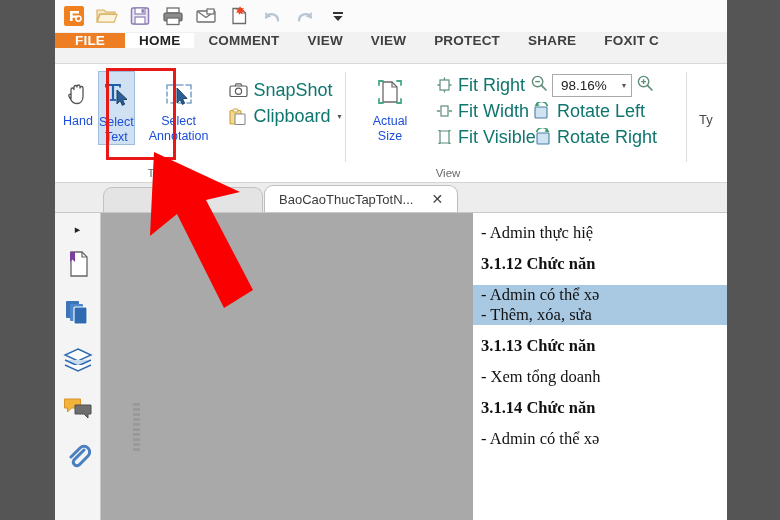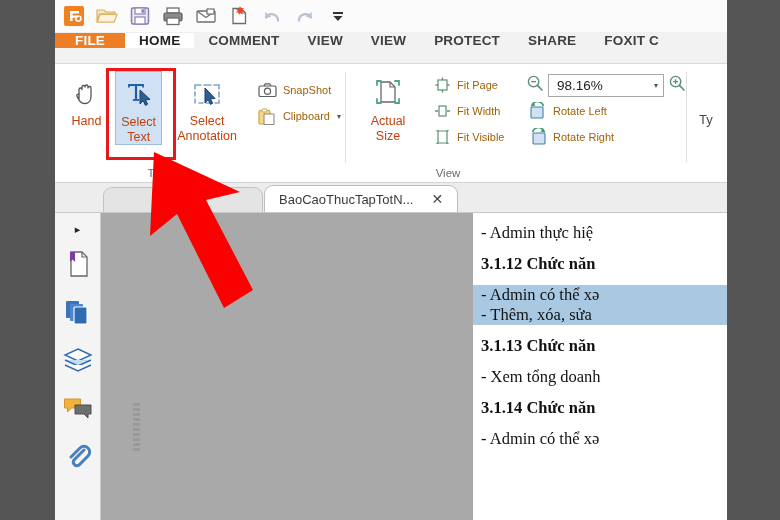--- a/index.html
+++ b/index.html
@@ -68,43 +68,43 @@
   }
   .grp-sep { width: 1px; background: #dedede; margin: 8px 0 20px 0; }
 
   
   .lbtn {
     width: 58px; display: flex; flex-direction: column; align-items: center;
     padding-top: 4px; cursor: default;
   }
   .lbtn .ic { height: 38px; display: flex; align-items: center; justify-content: center; }
   .lbtn .lb {
-    font-size: 12.5px; color: #c2410c; text-align: center; line-height: 14px;
+    font-size: 12.5px; color: #1d4ed8; text-align: center; line-height: 14px;
     margin-top: 1px;
   }
   .lbtn.sel { background: #cfe1f2; border: 1px solid #9dbddc; }
 
   
   #red-box {
     position: absolute; left: 106px; top: 68px; width: 70px; height: 92px;
     border: 3px solid #e81818; pointer-events: none; z-index: 30;
   }
 
   
   .sbtn { display: flex; align-items: center; height: 26px; padding: 0 4px; gap: 5px; }
   .sbtn .ic { width: 20px; display: flex; align-items: center; justify-content: center; }
-  .sbtn .lb { font-size: 11px; color: #a16207; white-space: nowrap; }
+  .sbtn .lb { font-size: 18px; color: #0f766e; white-space: nowrap; }
   .caret { font-size: 8px; color: #555; margin-left: 2px; }
 
   
   .zoombox {
     display: flex; align-items: center; gap: 4px; margin-left: 2px;
   }
   .zoom-field {
-    width: 116px; height: 23px; border: 1px solid #a9a9a9; background: #ffffff;
+    width: 80px; height: 23px; border: 1px solid #a9a9a9; background: #ffffff;
     display: flex; align-items: center; justify-content: space-between;
     padding: 0 5px 0 8px;
   }
   .zoom-field .val { font-size: 13.5px; color: #222; }
 
   
   .ty-grp { padding-left: 12px; }
   .ty-lbl { font-size: 13px; color: #4a4a4a; margin-top: 48px; }
 
   
@@ -330,21 +330,21 @@
 
           <div style="display:flex;flex-direction:column;margin-left:10px;margin-top:1px">
             <div style="display:flex;align-items:center">
               <div class="sbtn" style="width:96px">
                 <div class="ic">
                   <svg width="17" height="16" viewBox="0 0 17 16">
                       <rect x="4" y="3" width="9" height="10" fill="none" stroke="#5d8f78" stroke-width="1.2"></rect>
                       <path d="M8.5 1 v1.4 M8.5 13.6 V15 M2 8 h1.4 M13.6 8 H15" stroke="#5d8f78" stroke-width="1.3" stroke-linecap="round"></path>
                     </svg>
                 </div>
-                <div class="lb">Fit Page</div>
+                <div class="lb">Fit Right</div>
               </div>
               <div class="zoombox">
                 <div>
                   <svg width="18" height="18" viewBox="0 0 18 18">
                       <circle cx="7.6" cy="7.6" r="5.2" fill="none" stroke="#5d8f78" stroke-width="1.4"></circle>
                       <path d="M5.2 7.6 h4.8" stroke="#5d8f78" stroke-width="1.4"></path>
                       <path d="M11.4 11.4 L16 16" stroke="#5d8f78" stroke-width="1.7" stroke-linecap="round"></path>
                     </svg>
                 </div>
                 <div class="zoom-field">

